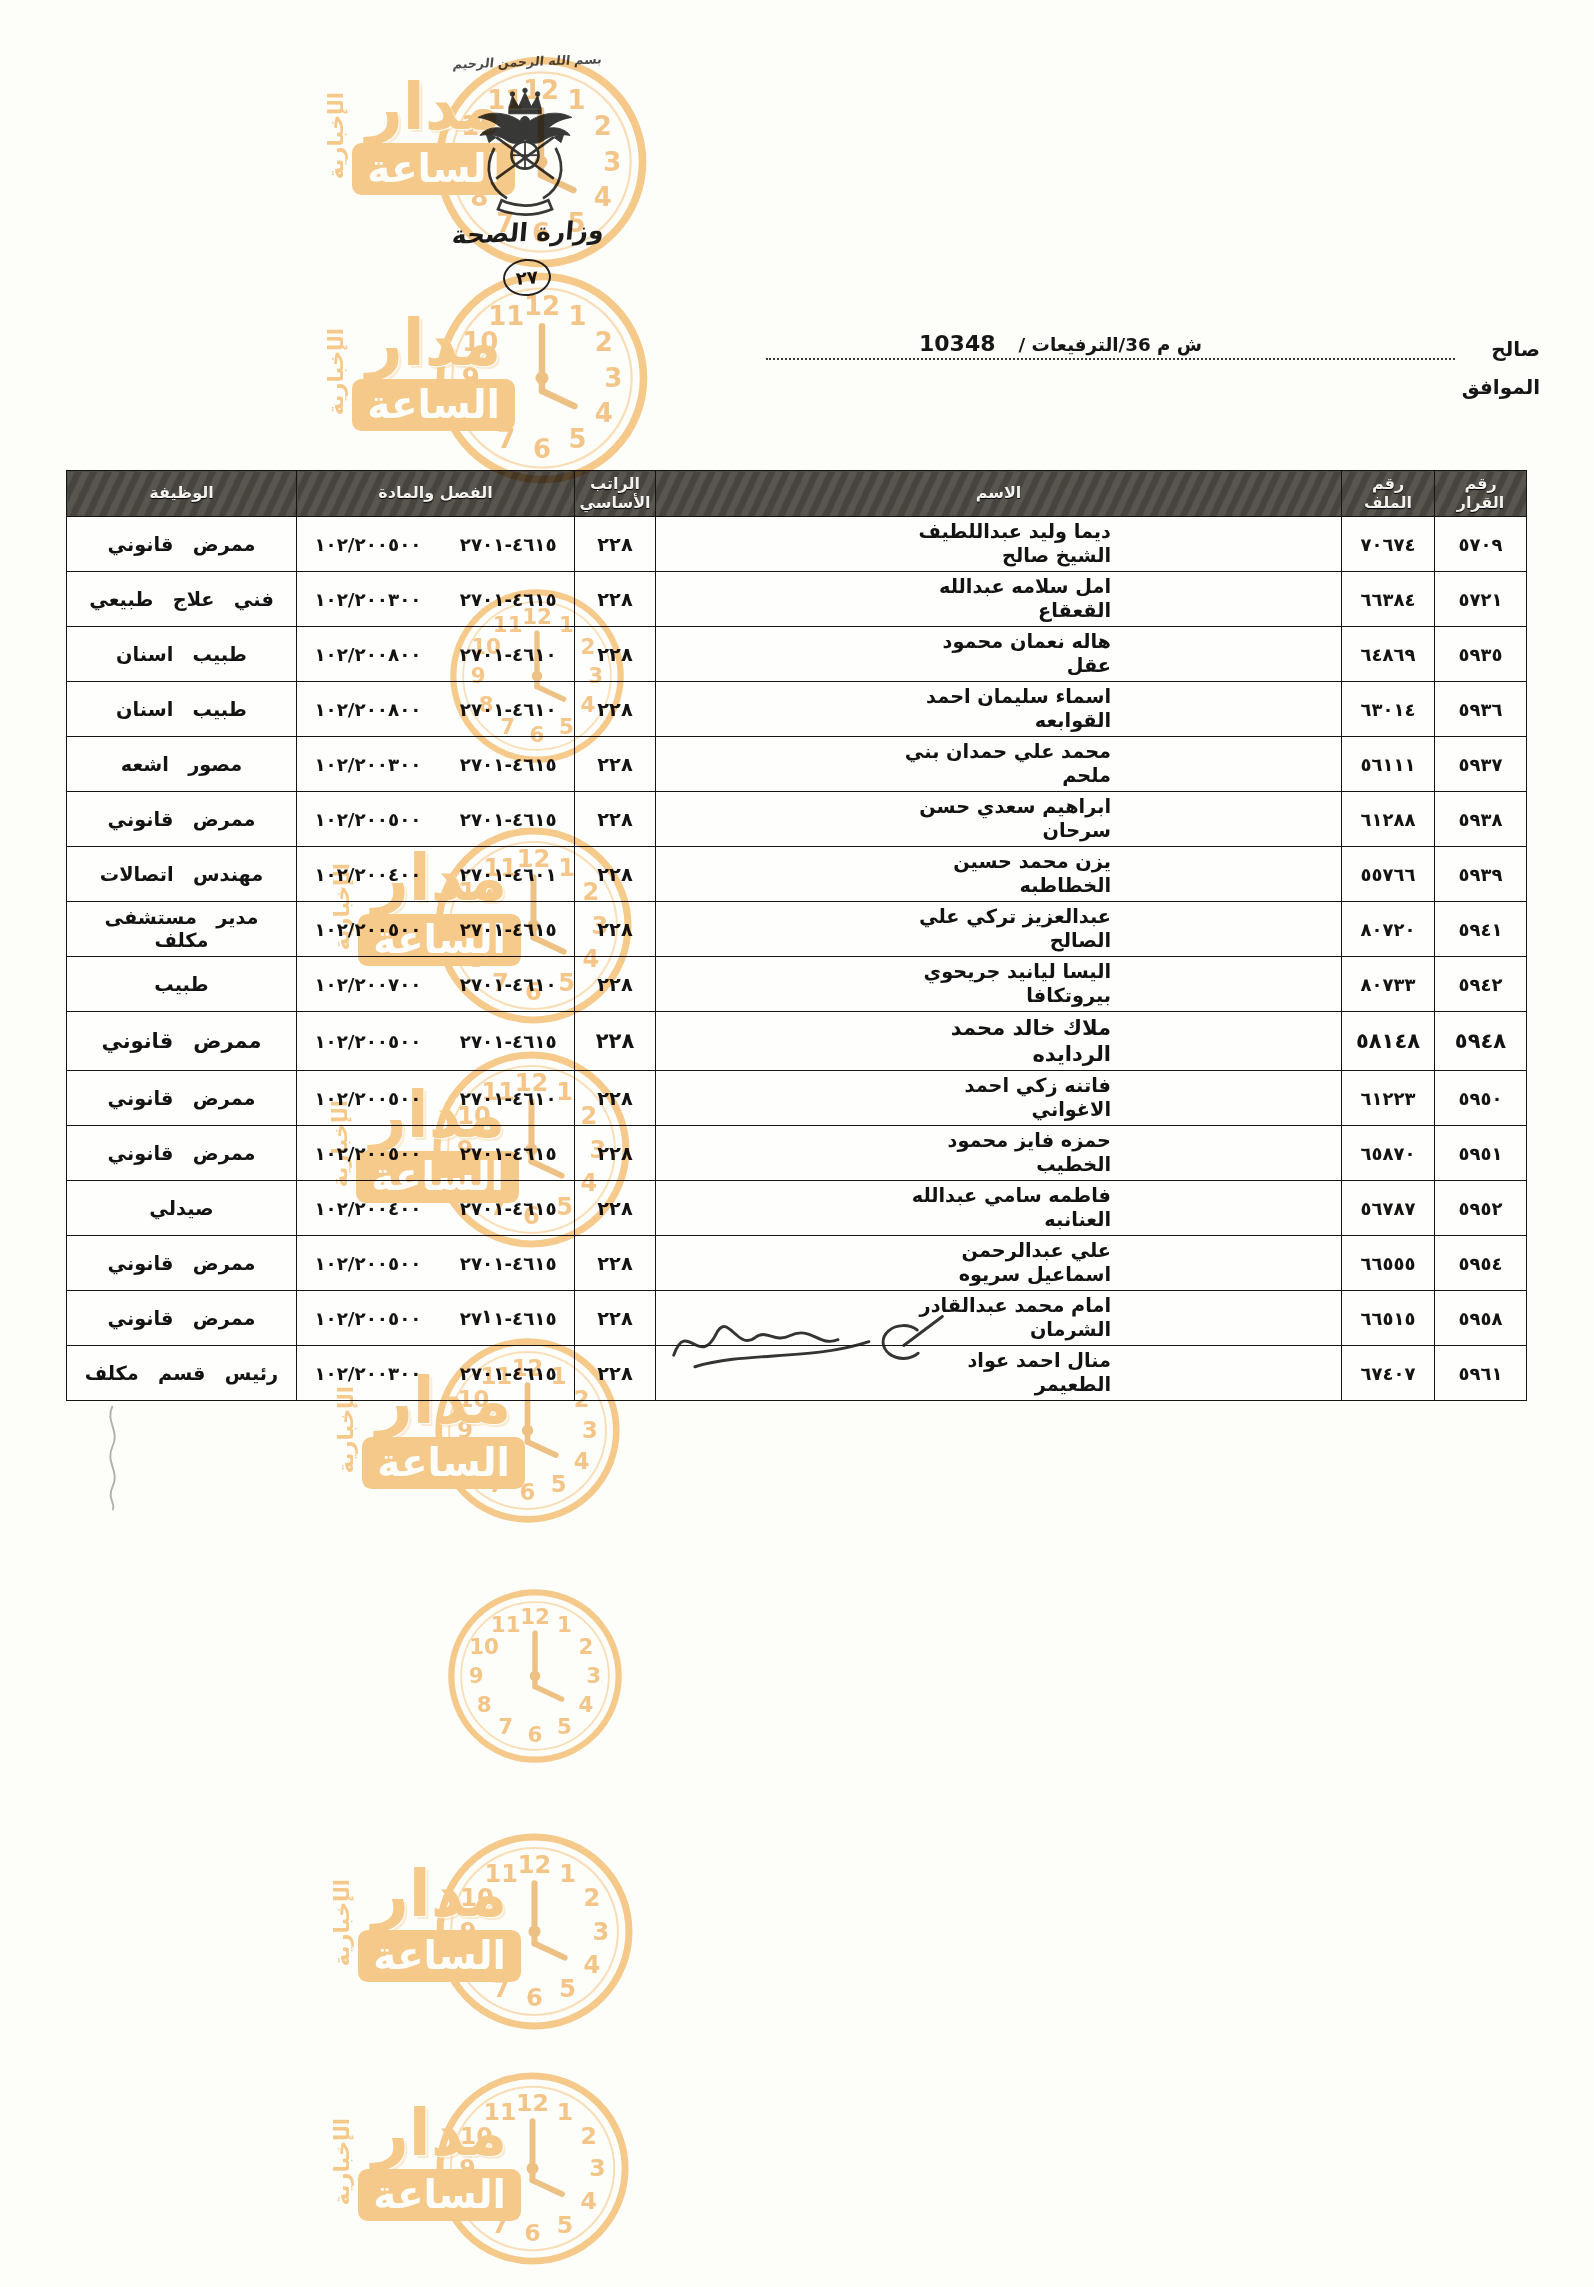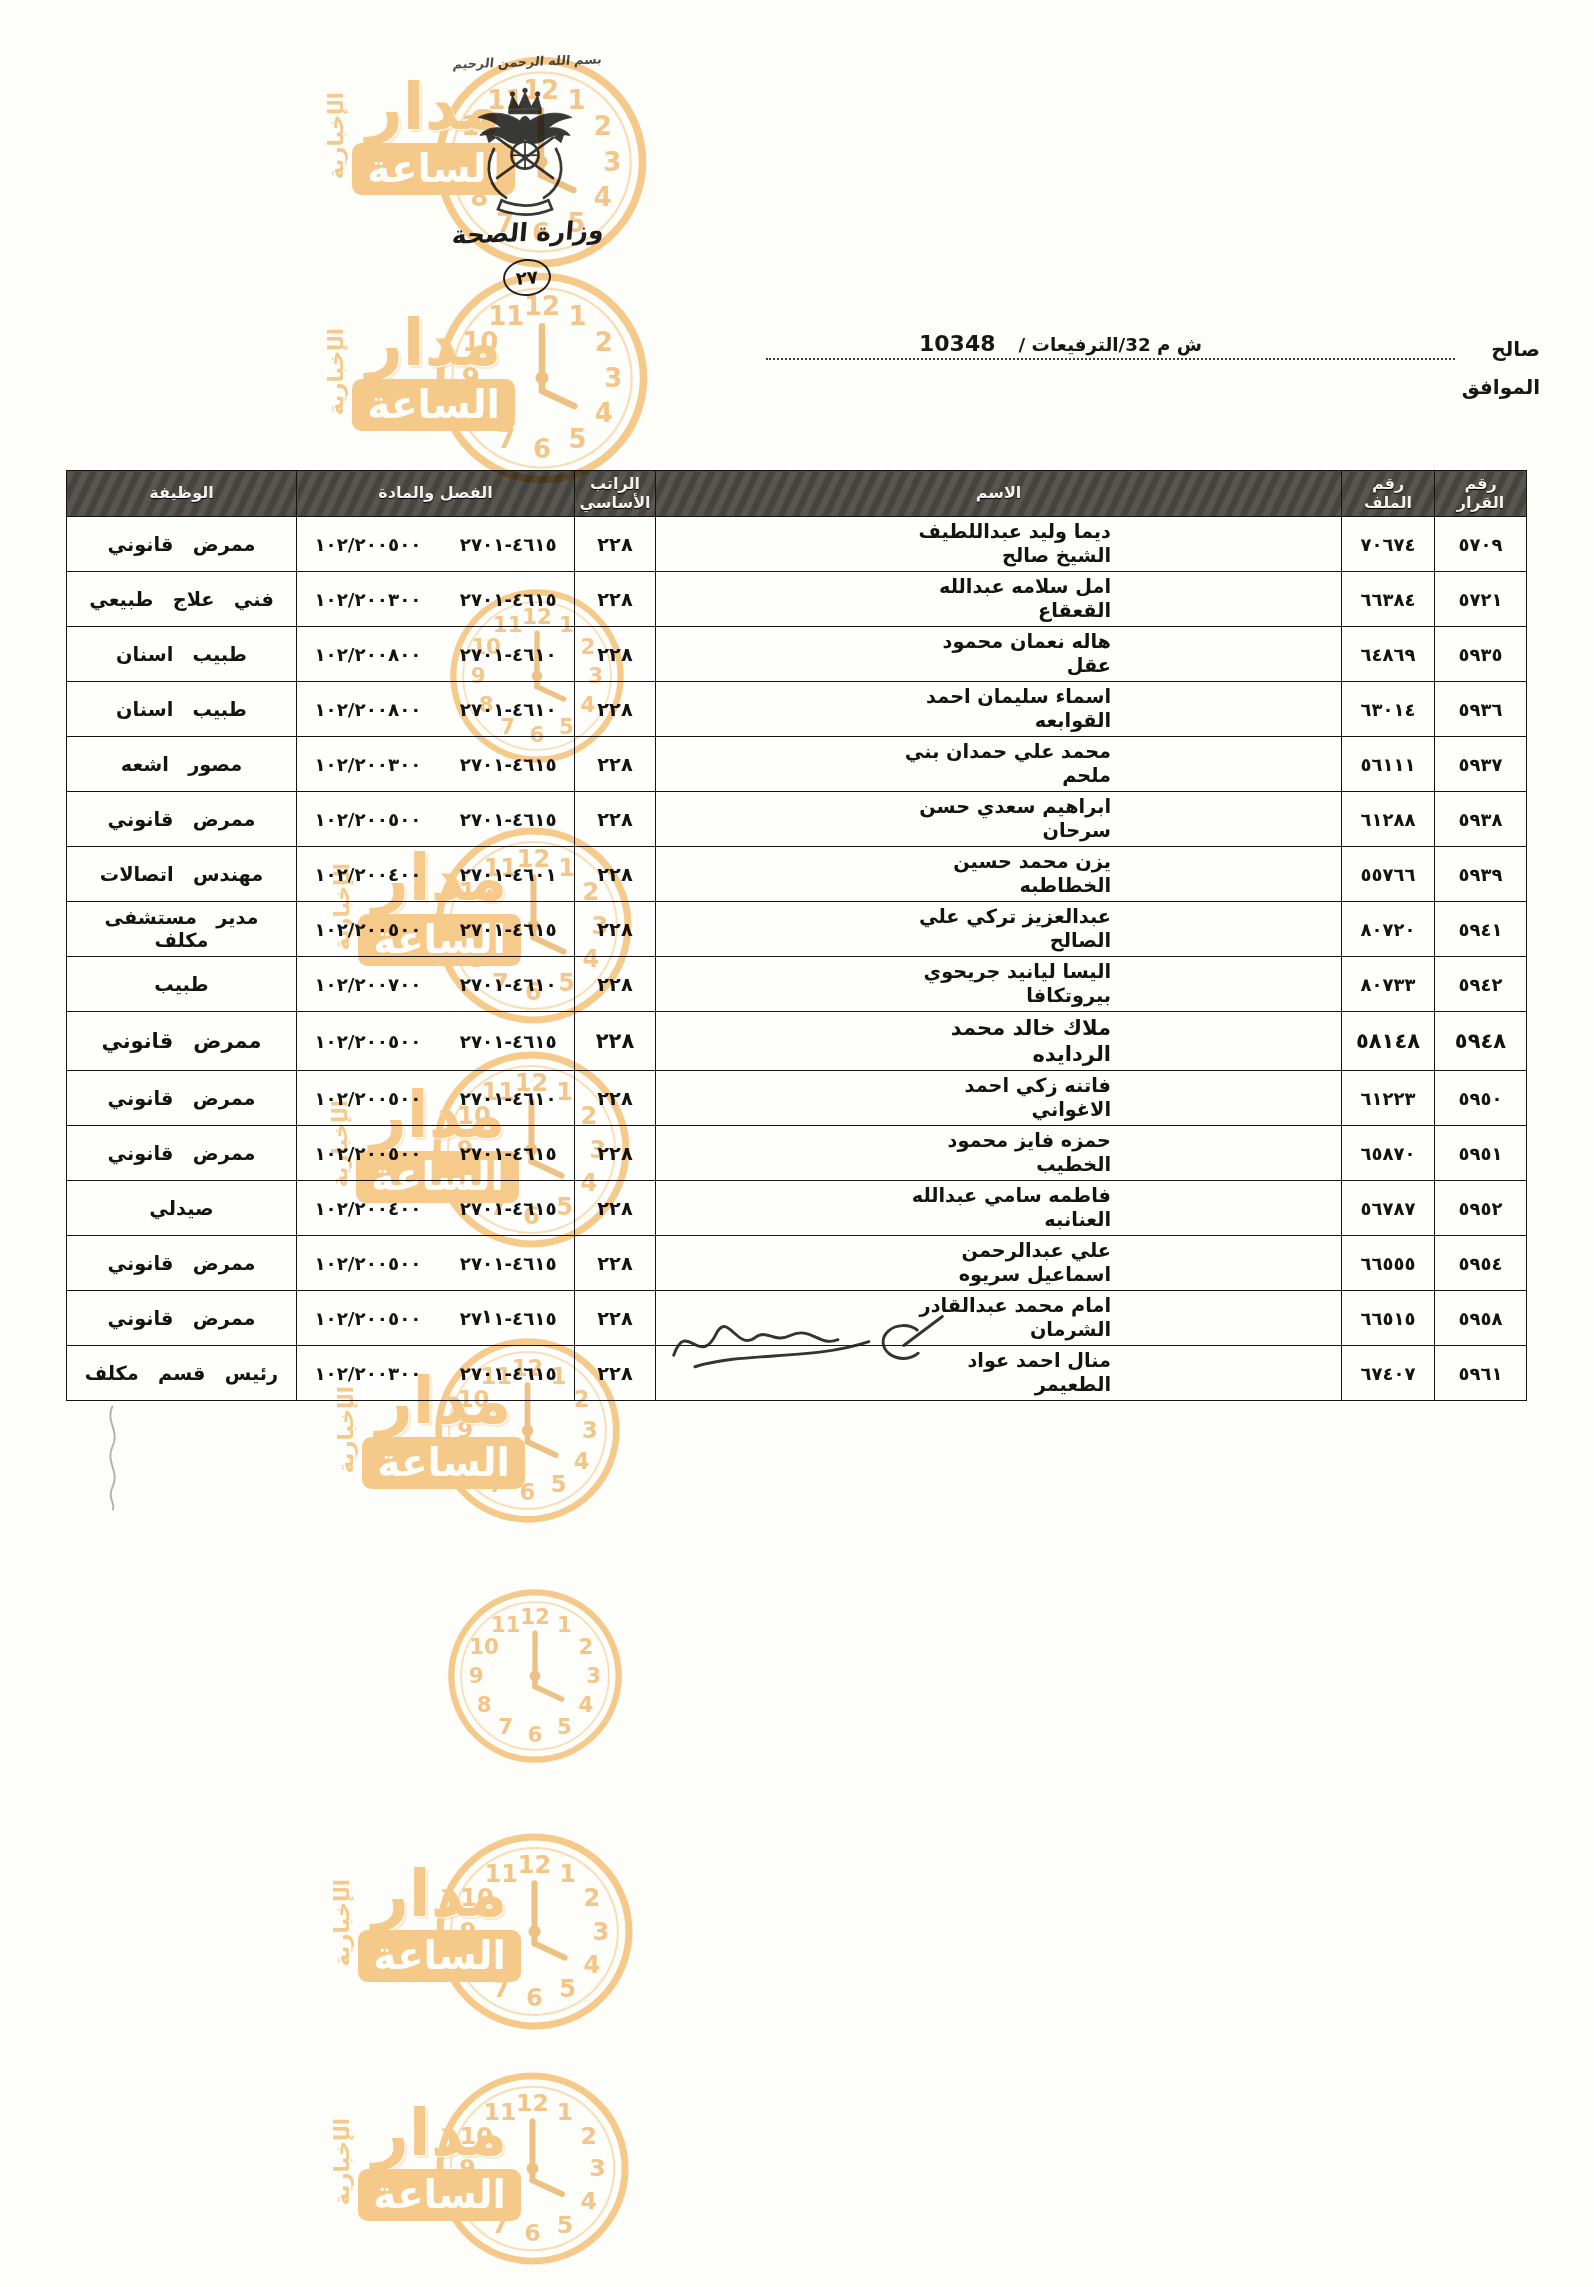--- a/index.html
+++ b/index.html
@@ -329,21 +329,21 @@
     </svg>
   </div>
 
   <div class="ministry-script">وزارة الصحة</div>
   <div class="circled-num">٢٧</div>
 
   <section class="ref-block">
     <div class="ref-row">
       <span class="ref-label">صالح</span>
       <span class="dotline">
-        <span class="ref-value"><span>ش م 32/الترفيعات /</span><span class="ref-num">10348</span></span>
+        <span class="ref-value"><span>ش م 36/الترفيعات /</span><span class="ref-num">10348</span></span>
       </span>
     </div>
     <div class="ref-row">
       <span class="ref-label">الموافق</span>
     </div>
   </section>
 
   <table class="promo">
     <colgroup>
       <col style="width:92px">

